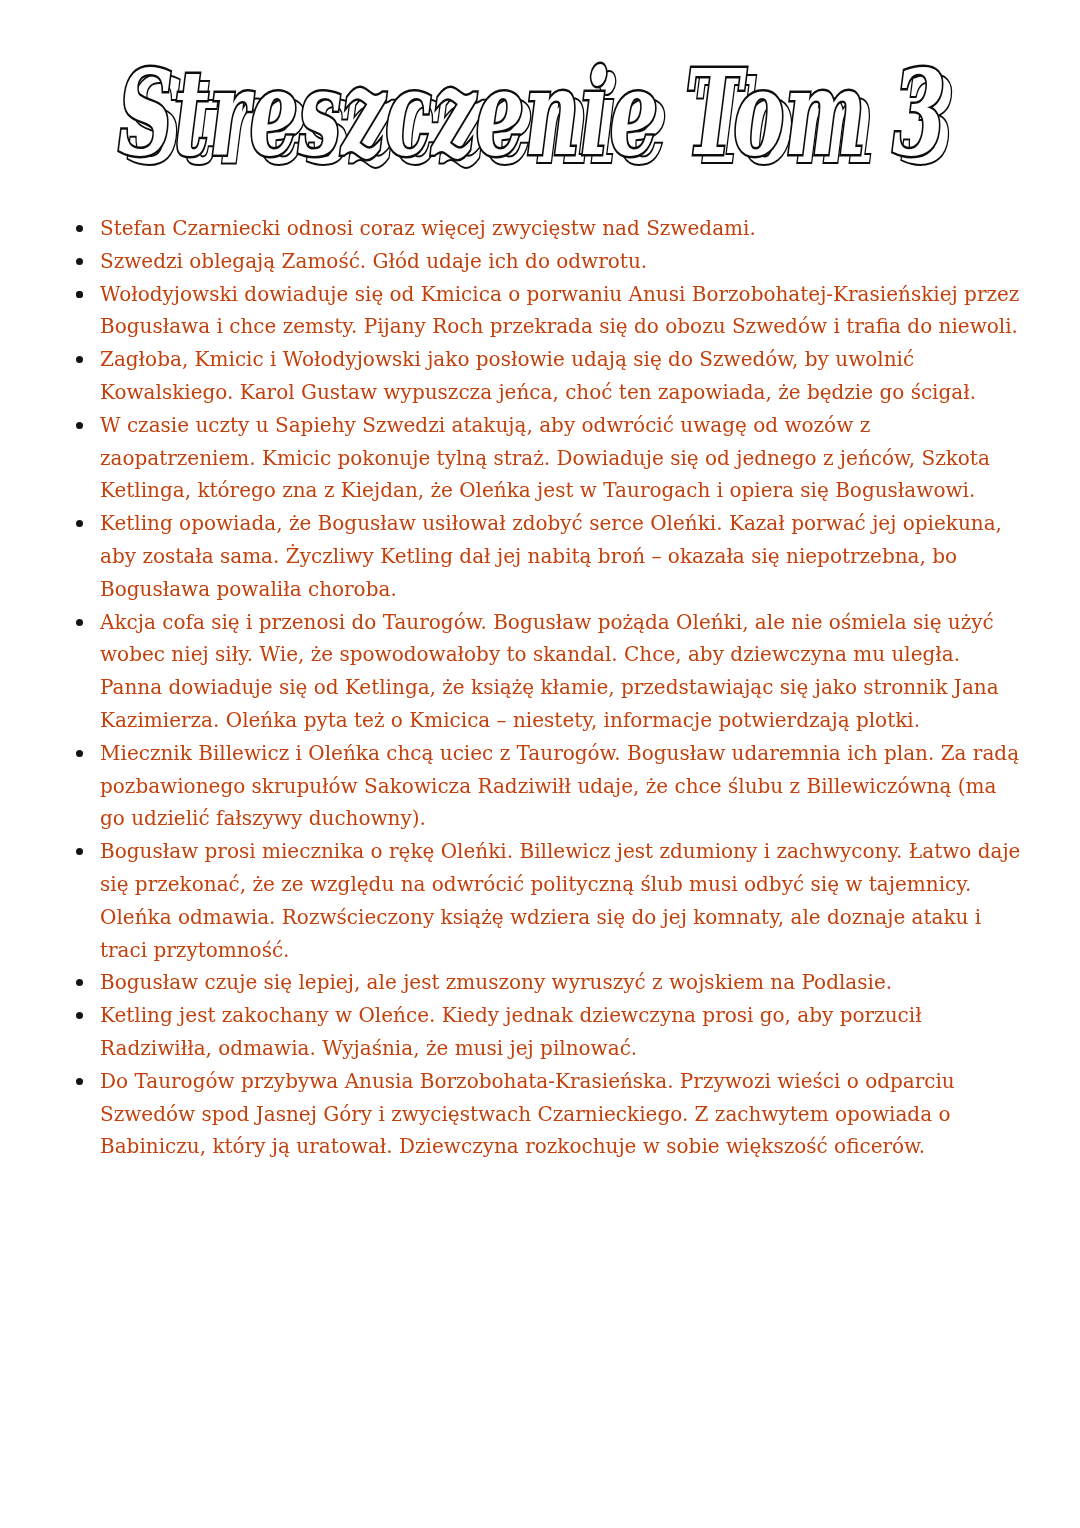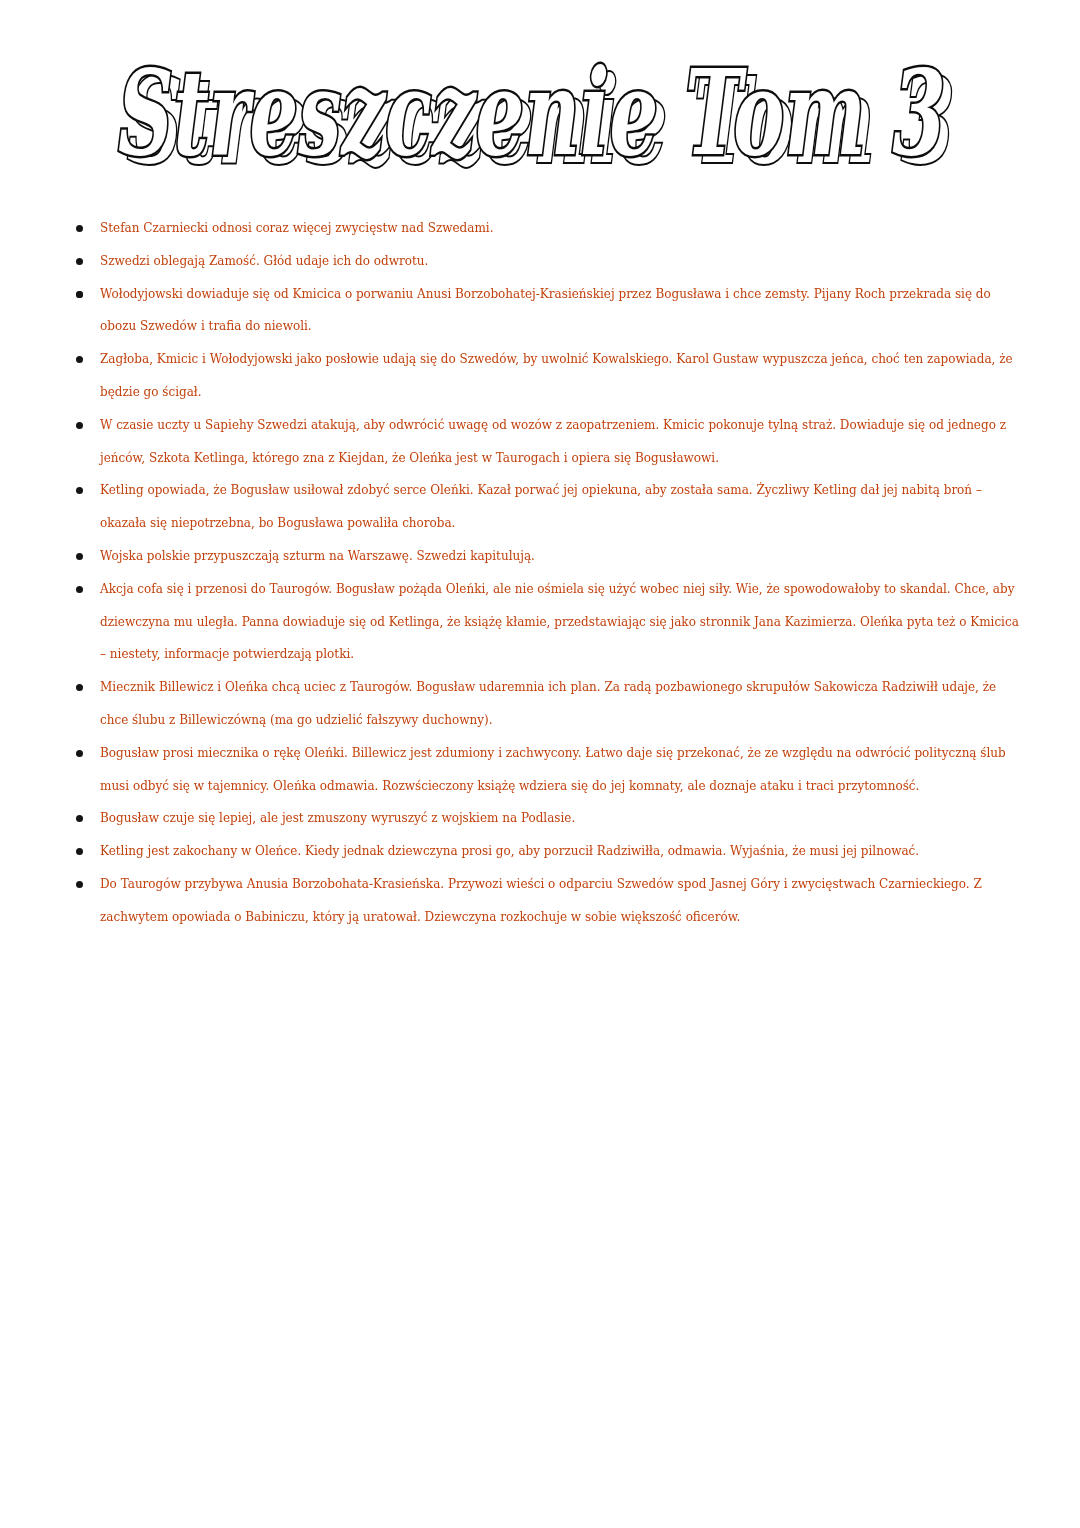--- a/index.html
+++ b/index.html
@@ -46,21 +46,21 @@
     stroke-width: 5px;
     paint-order: stroke fill;
   }
   ul.summary {
     margin: 4px 0 0 0;
     padding: 0 58px 0 100px;
     list-style: none;
   }
   ul.summary li {
     position: relative;
-    font-size: 12px;
+    font-size: 20px;
     line-height: 32.8px;
     margin: 0;
     text-align: left;
   }
   ul.summary li .dot {
     position: absolute;
     left: -24px;
     top: 13px;
     width: 7px;
     height: 7px;
@@ -81,21 +81,20 @@
   </div>
 
   <ul class="summary">
     <li><span class="dot"></span><span>Stefan Czarniecki odnosi coraz więcej zwycięstw nad Szwedami.</span></li>
     <li><span class="dot"></span><span>Szwedzi oblegają Zamość. Głód udaje ich do odwrotu.</span></li>
     <li><span class="dot"></span></li>
     <li><span class="dot"></span><span>Wołodyjowski dowiaduje się od Kmicica o porwaniu Anusi Borzobohatej-Krasieńskiej przez Bogusława i chce zemsty. Pijany Roch przekrada się do obozu Szwedów i trafia do niewoli.</span></li>
     <li><span class="dot"></span><span>Zagłoba, Kmicic i Wołodyjowski jako posłowie udają się do Szwedów, by uwolnić Kowalskiego. Karol Gustaw wypuszcza jeńca, choć ten zapowiada, że będzie go ścigał.</span></li>
     <li><span class="dot"></span><span>W czasie uczty u Sapiehy Szwedzi atakują, aby odwrócić uwagę od wozów z zaopatrzeniem. Kmicic pokonuje tylną straż. Dowiaduje się od jednego z jeńców, Szkota Ketlinga, którego zna z Kiejdan, że Oleńka jest w Taurogach i opiera się Bogusławowi.</span></li>
     <li><span class="dot"></span><span>Ketling opowiada, że Bogusław usiłował zdobyć serce Oleńki. Kazał porwać jej opiekuna, aby została sama. Życzliwy Ketling dał jej nabitą broń – okazała się niepotrzebna, bo Bogusława powaliła choroba.</span></li>
-    <li><span class="dot"></span><span>Wojska polskie przypuszczają szturm na Warszawę. Szwedzi kapitulują.</span></li>
     <li><span class="dot"></span><span>Akcja cofa się i przenosi do Taurogów. Bogusław pożąda Oleńki, ale nie ośmiela się użyć wobec niej siły. Wie, że spowodowałoby to skandal. Chce, aby dziewczyna mu uległa. Panna dowiaduje się od Ketlinga, że książę kłamie, przedstawiając się jako stronnik Jana Kazimierza. Oleńka pyta też o Kmicica – niestety, informacje potwierdzają plotki.</span></li>
     <li><span class="dot"></span><span>Miecznik Billewicz i Oleńka chcą uciec z Taurogów. Bogusław udaremnia ich plan. Za radą pozbawionego skrupułów Sakowicza Radziwiłł udaje, że chce ślubu z Billewiczówną (ma go udzielić fałszywy duchowny).</span></li>
     <li><span class="dot"></span><span>Bogusław prosi miecznika o rękę Oleńki. Billewicz jest zdumiony i zachwycony. Łatwo daje się przekonać, że ze względu na odwrócić polityczną ślub musi odbyć się w tajemnicy. Oleńka odmawia. Rozwścieczony książę wdziera się do jej komnaty, ale doznaje ataku i traci przytomność.</span></li>
     <li><span class="dot"></span><span>Bogusław czuje się lepiej, ale jest zmuszony wyruszyć z wojskiem na Podlasie.</span></li>
     <li><span class="dot"></span><span>Ketling jest zakochany w Oleńce. Kiedy jednak dziewczyna prosi go, aby porzucił Radziwiłła, odmawia. Wyjaśnia, że musi jej pilnować.</span></li>
     <li><span class="dot"></span><span>Do Taurogów przybywa Anusia Borzobohata-Krasieńska. Przywozi wieści o odparciu Szwedów spod Jasnej Góry i zwycięstwach Czarnieckiego. Z zachwytem opowiada o Babiniczu, który ją uratował. Dziewczyna rozkochuje w sobie większość oficerów.</span></li>
   </ul>
 
 </div>
 

